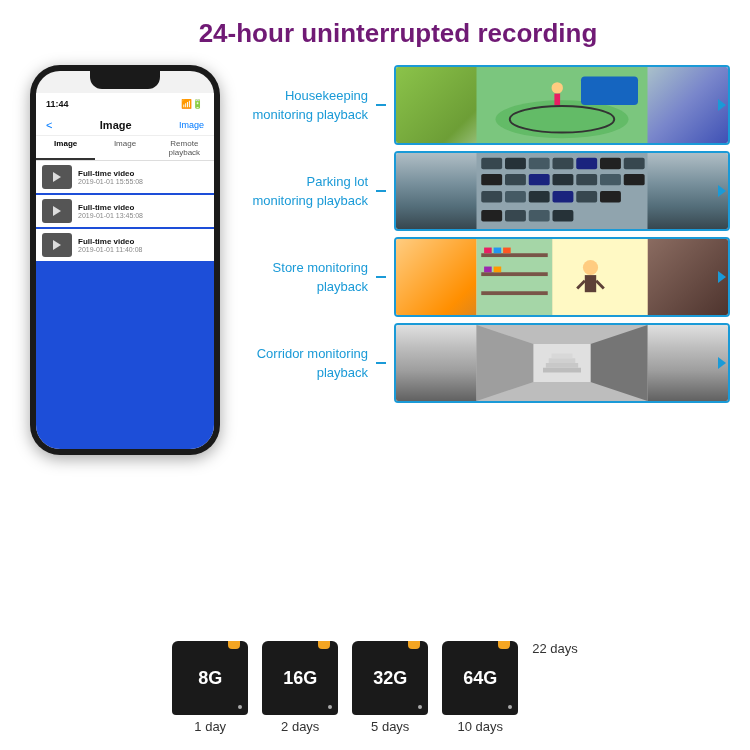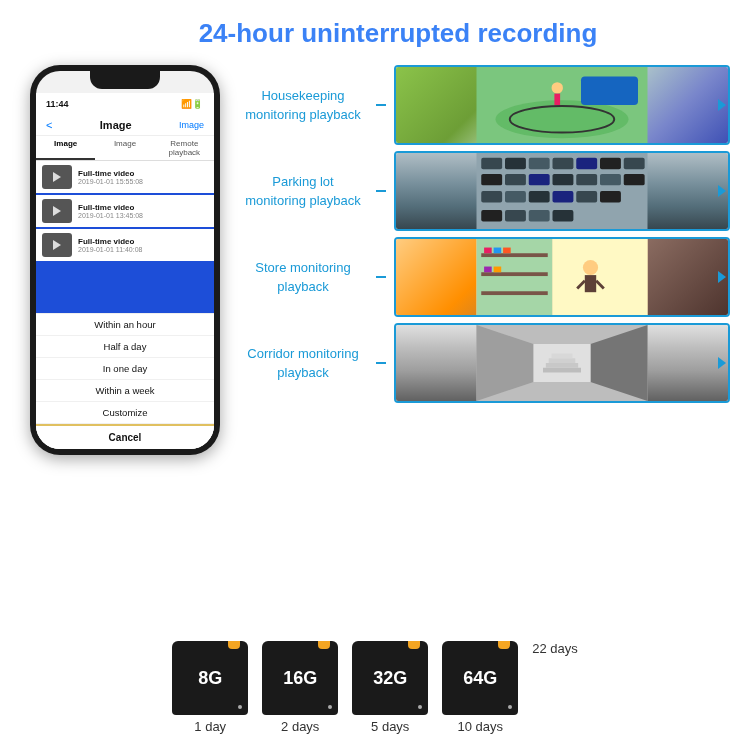--- a/index.html
+++ b/index.html
@@ -16,21 +16,21 @@
       height: 750px;
       display: flex;
       flex-direction: column;
       align-items: center;
       padding: 18px 20px 10px;
     }
 
     .main-title {
       font-size: 26px;
       font-weight: bold;
-      color: #3b82f6;
+      color: #701a75;
       margin-bottom: 16px;
       text-align: center;
       margin-left: 46px;
     }
 
     .content-row {
       display: flex;
       width: 100%;
       flex: 1;
       gap: 8px;
@@ -214,21 +214,21 @@
 
     .monitoring-item {
       display: flex;
       align-items: center;
       gap: 8px;
     }
 
     .monitoring-label {
       width: 130px;
       flex-shrink: 0;
-      text-align: center;
+      text-align: right;
     }
 
     .monitoring-label-text {
       font-size: 13px;
       color: #1a9ad7;
       line-height: 1.3;
     }
 
     .connector-line {
       width: 10px;
@@ -412,28 +412,20 @@
             <div class="phone-video-item">
               <div class="phone-thumb">
                   <div class="play-icon"></div>
                 </div>
               <div class="phone-video-info">
                 <div class="phone-video-title">Full-time video</div>
                 <div class="phone-video-date">2019-01-01 11:40:08</div>
               </div>
             </div>
           </div>
-          <div class="phone-dropdown">
-            <div class="phone-dropdown-item">Within an hour</div>
-            <div class="phone-dropdown-item">Half a day</div>
-            <div class="phone-dropdown-item">In one day</div>
-            <div class="phone-dropdown-item">Within a week</div>
-            <div class="phone-dropdown-item">Customize</div>
-            <div class="phone-cancel-btn">Cancel</div>
-          </div>
         </div>
       </div>
     </div>
 
     <div class="right-column">
 
       <div class="monitoring-item">
         <div class="monitoring-label">
           <span class="monitoring-label-text">Housekeeping<br>monitoring playback</span>
         </div>

